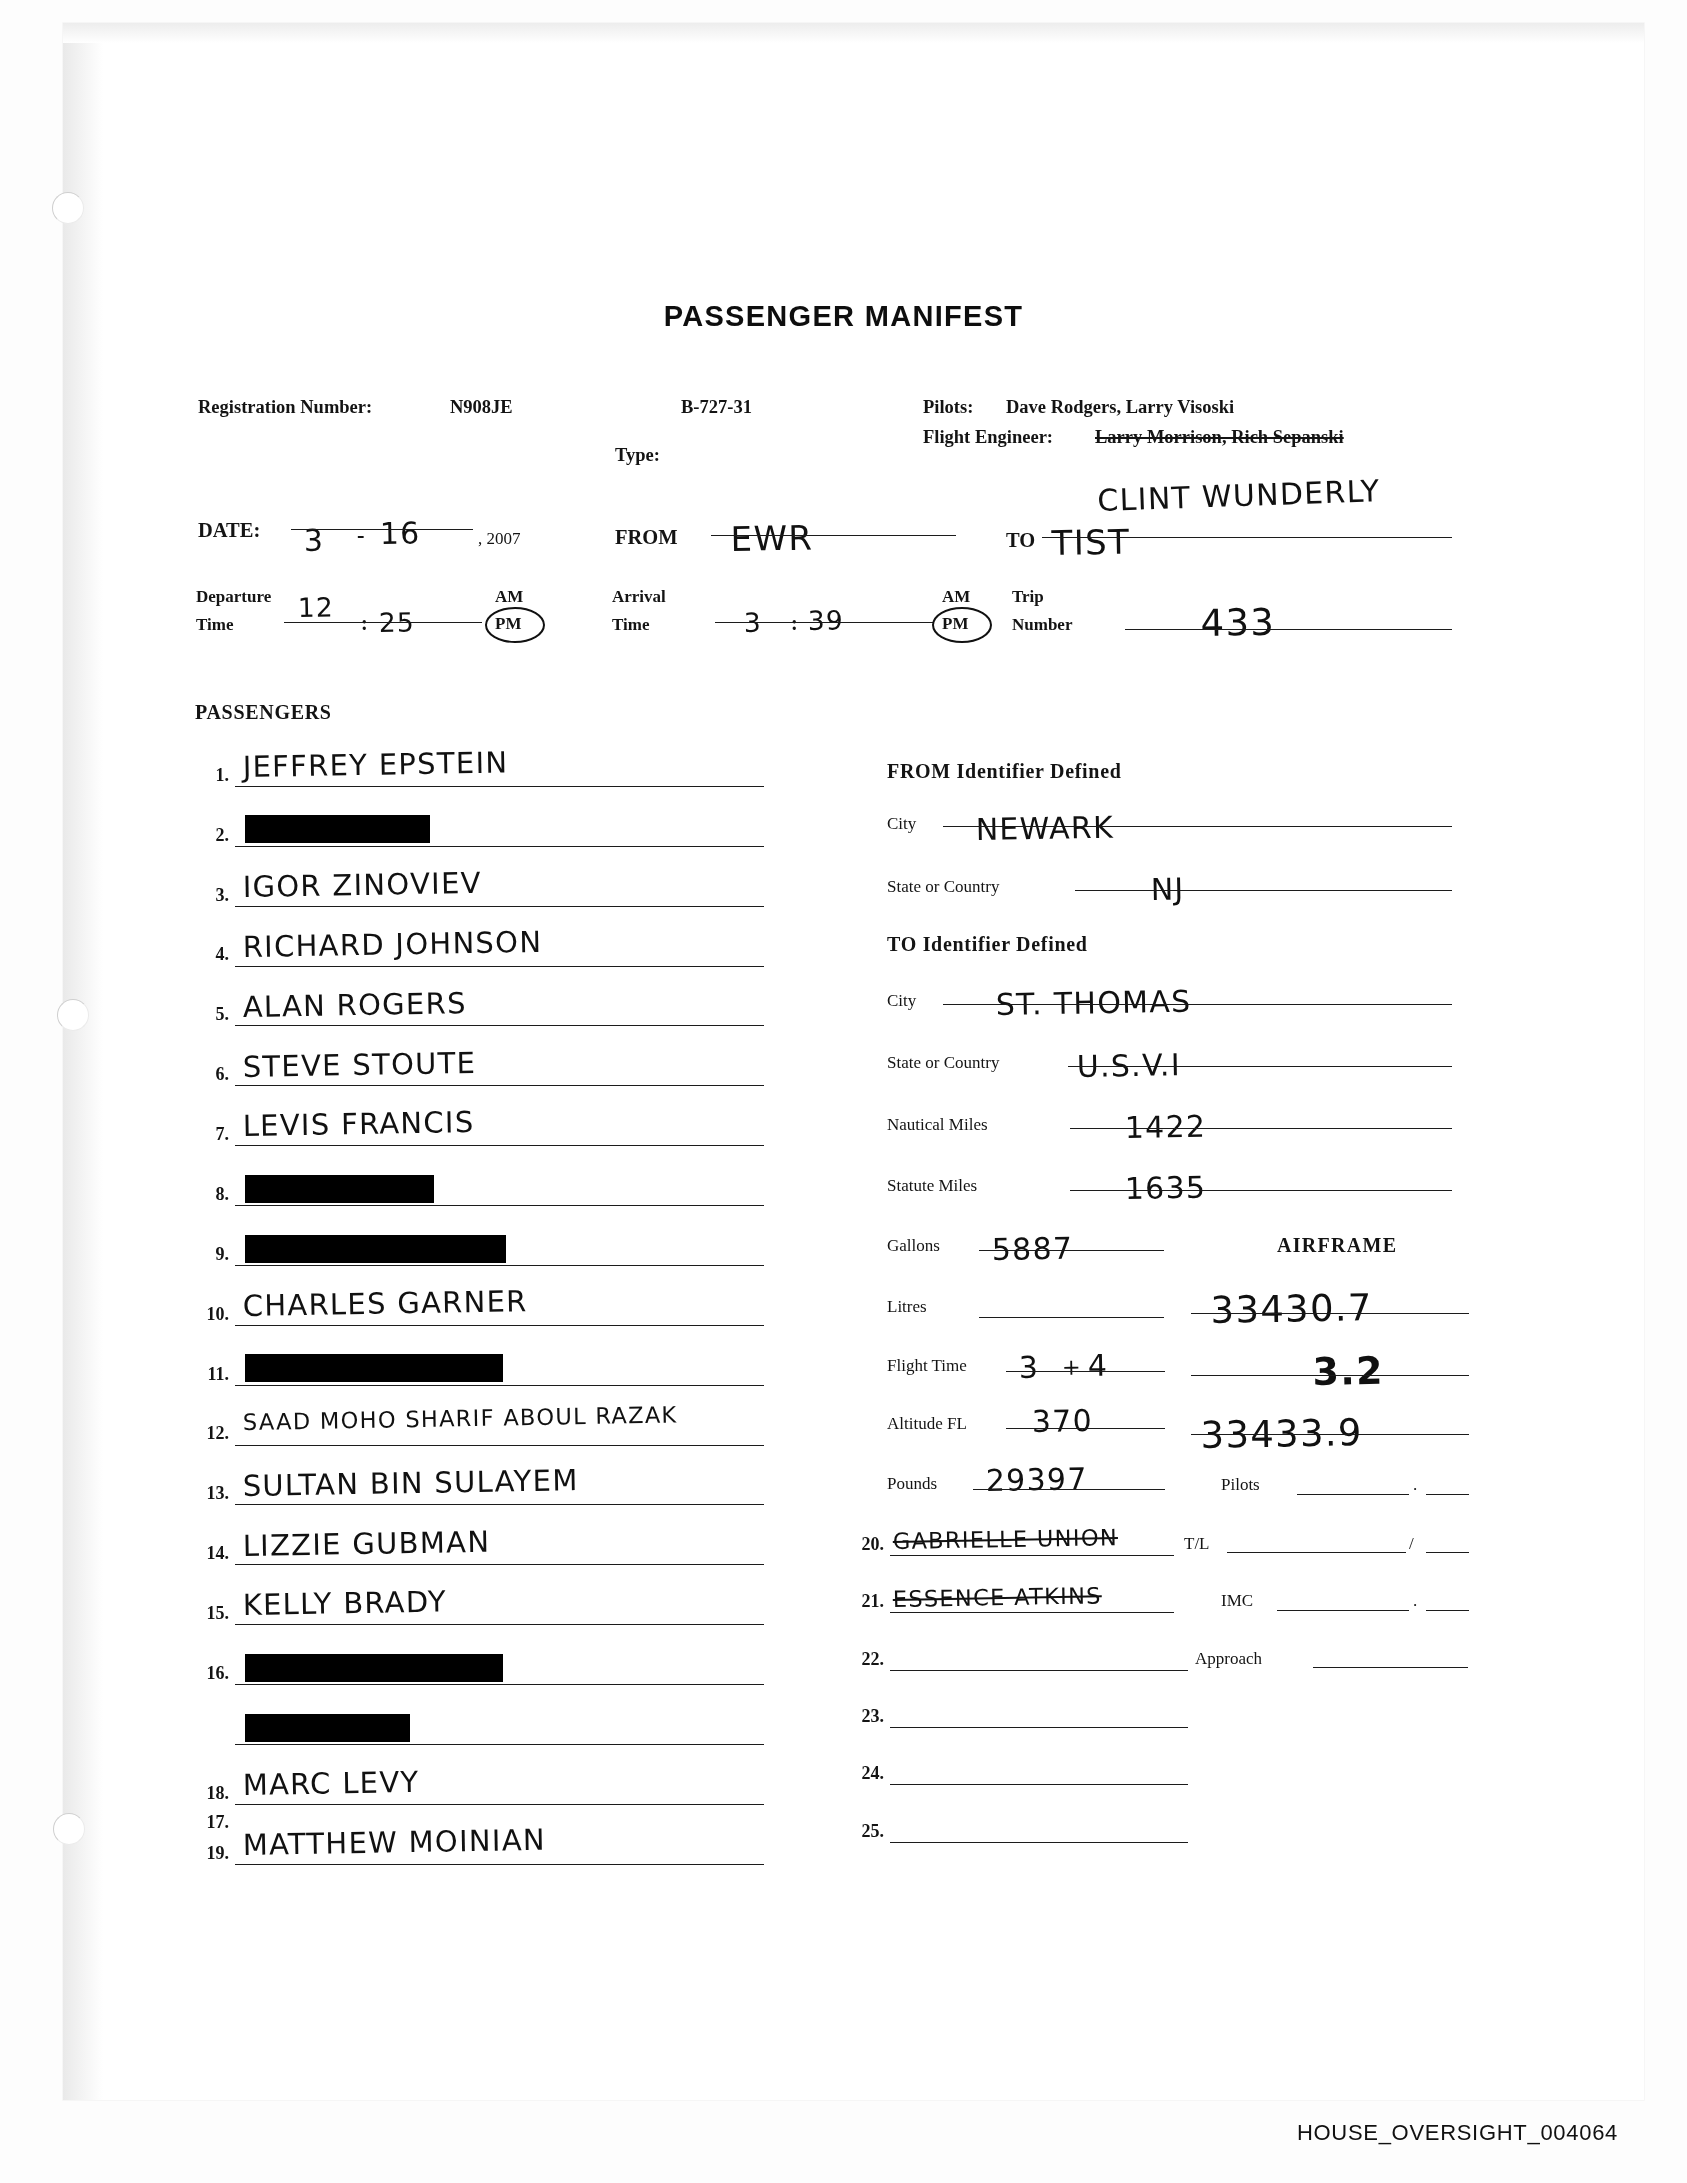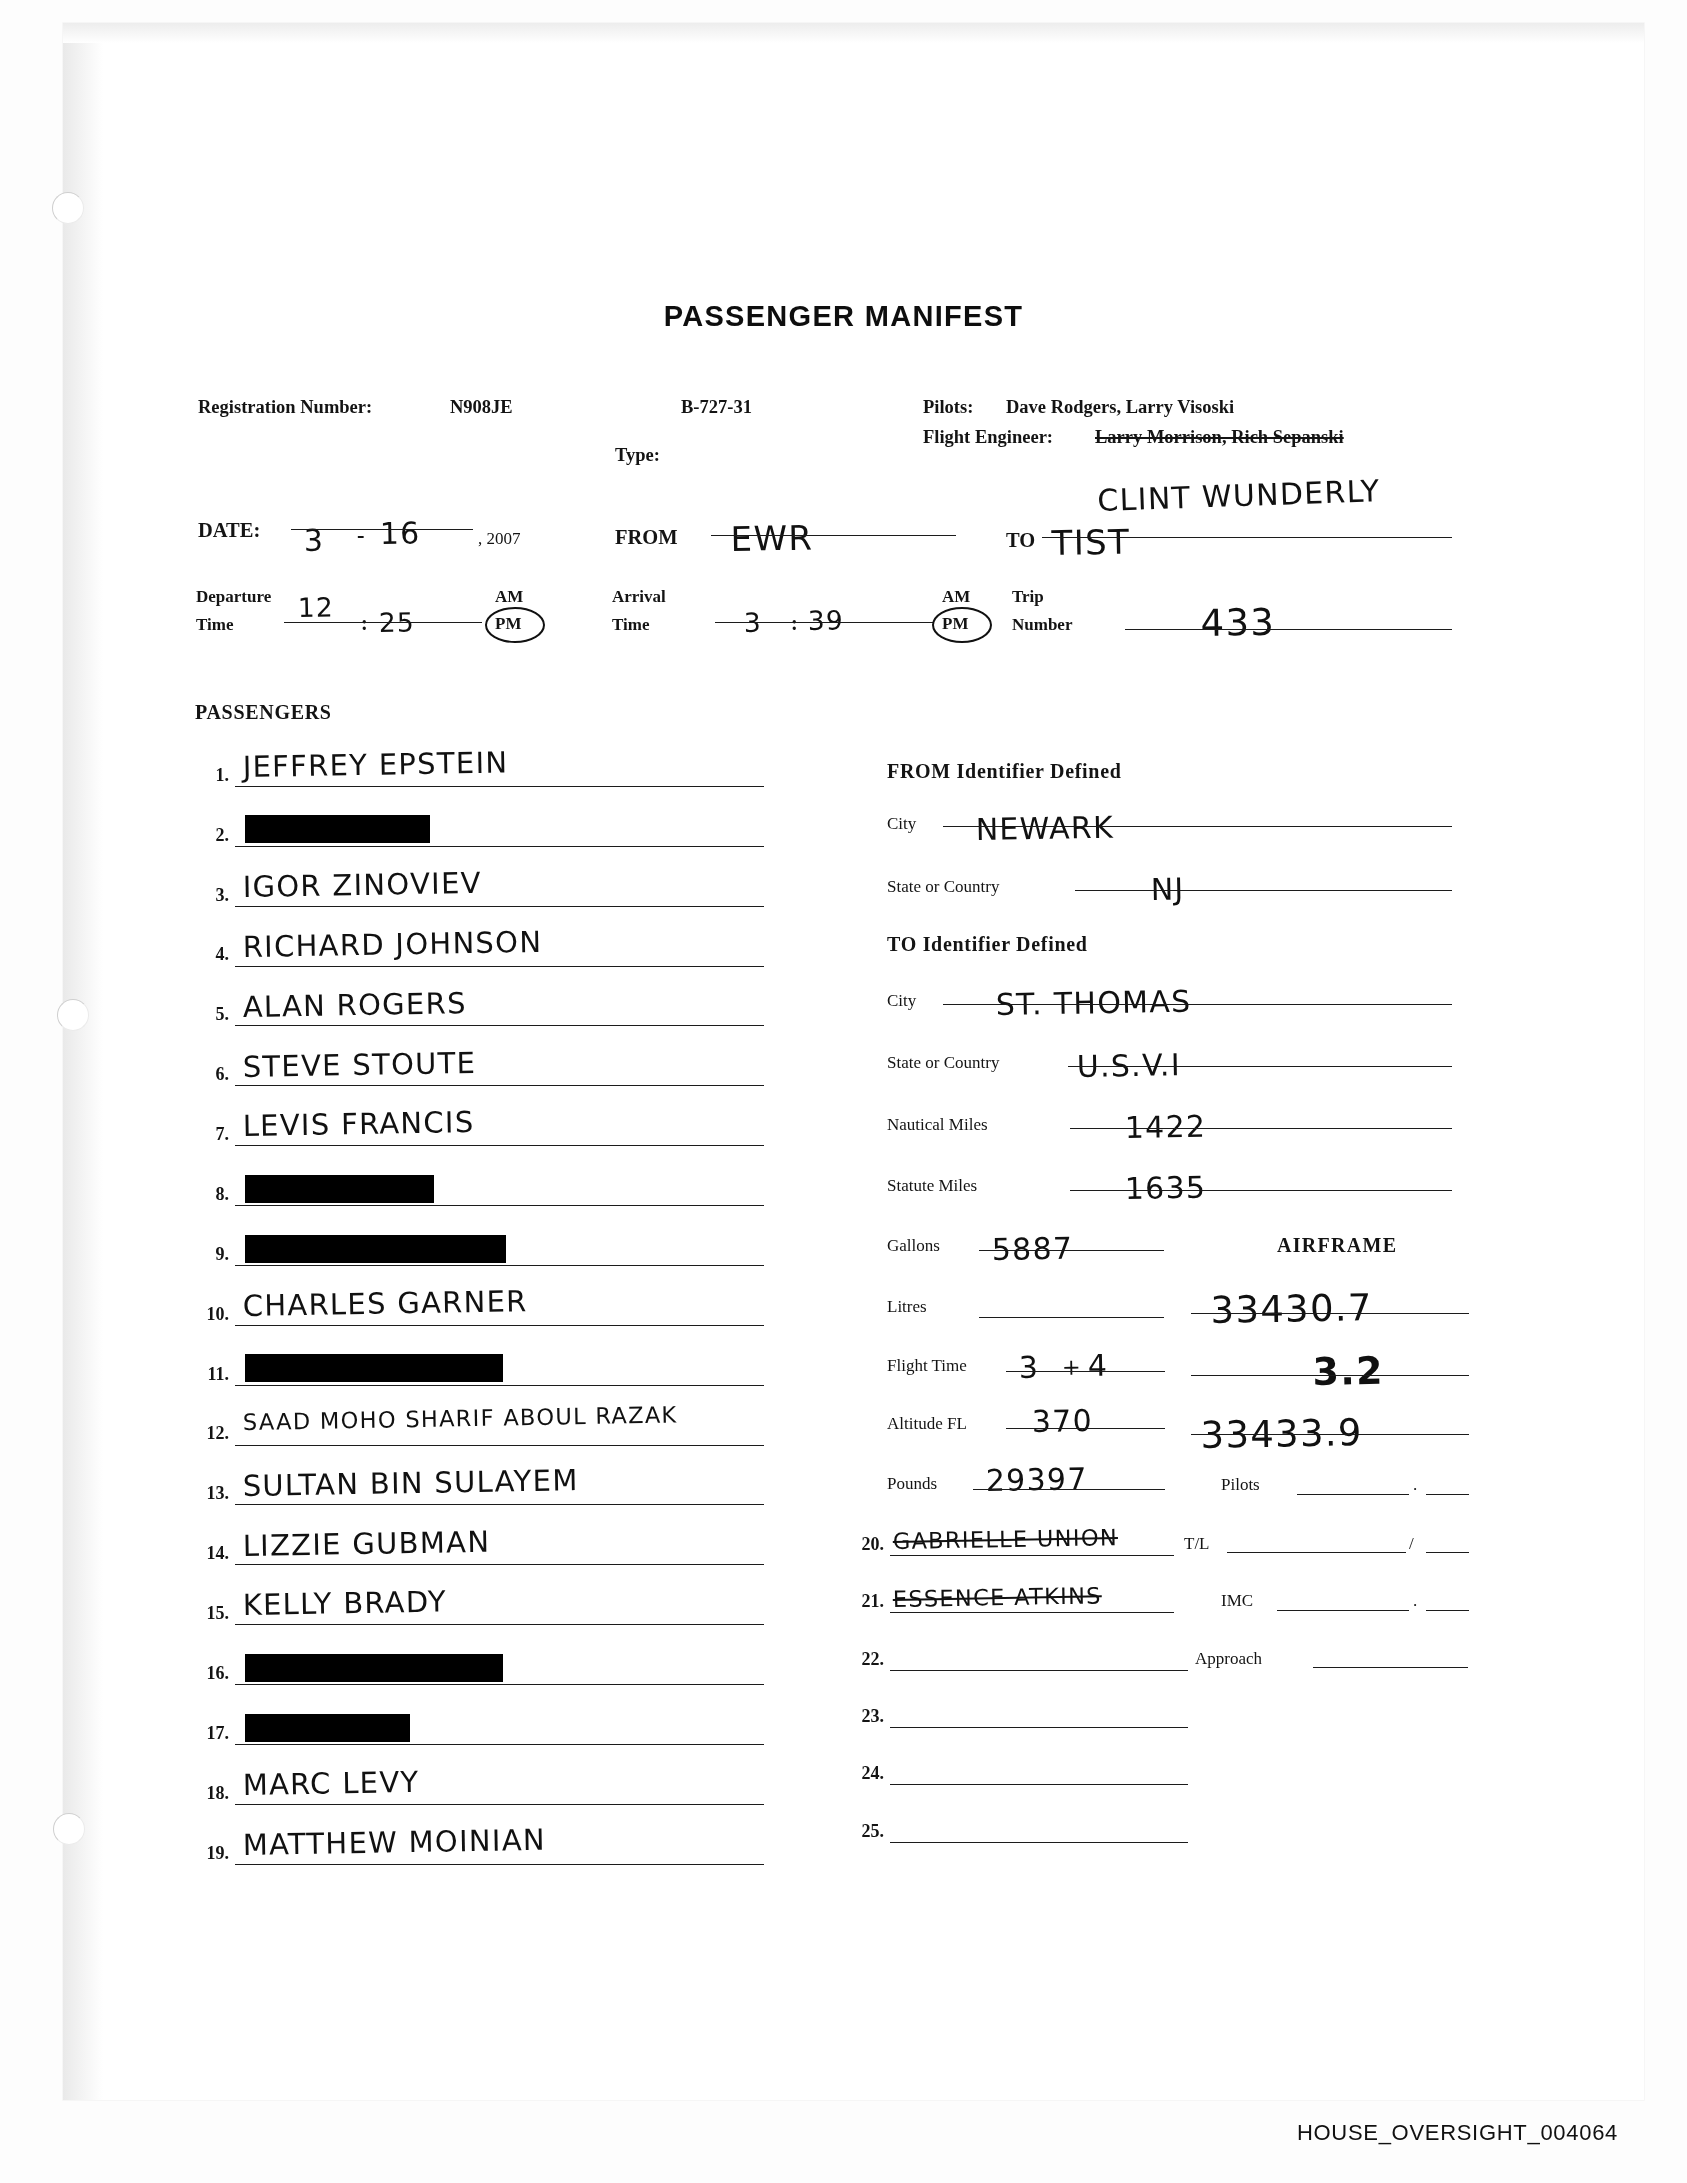--- a/index.html
+++ b/index.html
@@ -265,21 +265,21 @@
       <div class="hw" style="left: 243px; top: 1469px; font-size: 29px;">SULTAN BIN SULAYEM</div>
       <div class="num" style="left: 189px; top: 1543px;">14.</div>
       <div class="rule" style="left: 235px; top: 1564px; width: 529px;"></div>
       <div class="hw" style="left: 243px; top: 1529px; font-size: 29px;">LIZZIE  GUBMAN</div>
       <div class="num" style="left: 189px; top: 1603px;">15.</div>
       <div class="rule" style="left: 235px; top: 1624px; width: 529px;"></div>
       <div class="hw" style="left: 243px; top: 1588px; font-size: 29px;">KELLY  BRADY</div>
       <div class="num" style="left: 189px; top: 1663px;">16.</div>
       <div class="rule" style="left: 235px; top: 1684px; width: 529px;"></div>
       <div class="redact" style="left: 245px; top: 1654px; width: 258px;"></div>
-      <div class="num" style="left: 189px; top: 1723px;">17.</div>
+      <div class="num" style="left: 189px; top: 1812px;">17.</div>
       <div class="rule" style="left: 235px; top: 1744px; width: 529px;"></div>
       <div class="redact" style="left: 245px; top: 1714px; width: 165px;"></div>
       <div class="num" style="left: 189px; top: 1783px;">18.</div>
       <div class="rule" style="left: 235px; top: 1804px; width: 529px;"></div>
       <div class="hw" style="left: 243px; top: 1768px; font-size: 29px;">MARC  LEVY</div>
       <div class="num" style="left: 189px; top: 1843px;">19.</div>
       <div class="rule" style="left: 235px; top: 1864px; width: 529px;"></div>
       <div class="hw" style="left: 243px; top: 1828px; font-size: 29px;">MATTHEW MOINIAN</div>
     </div>
 

